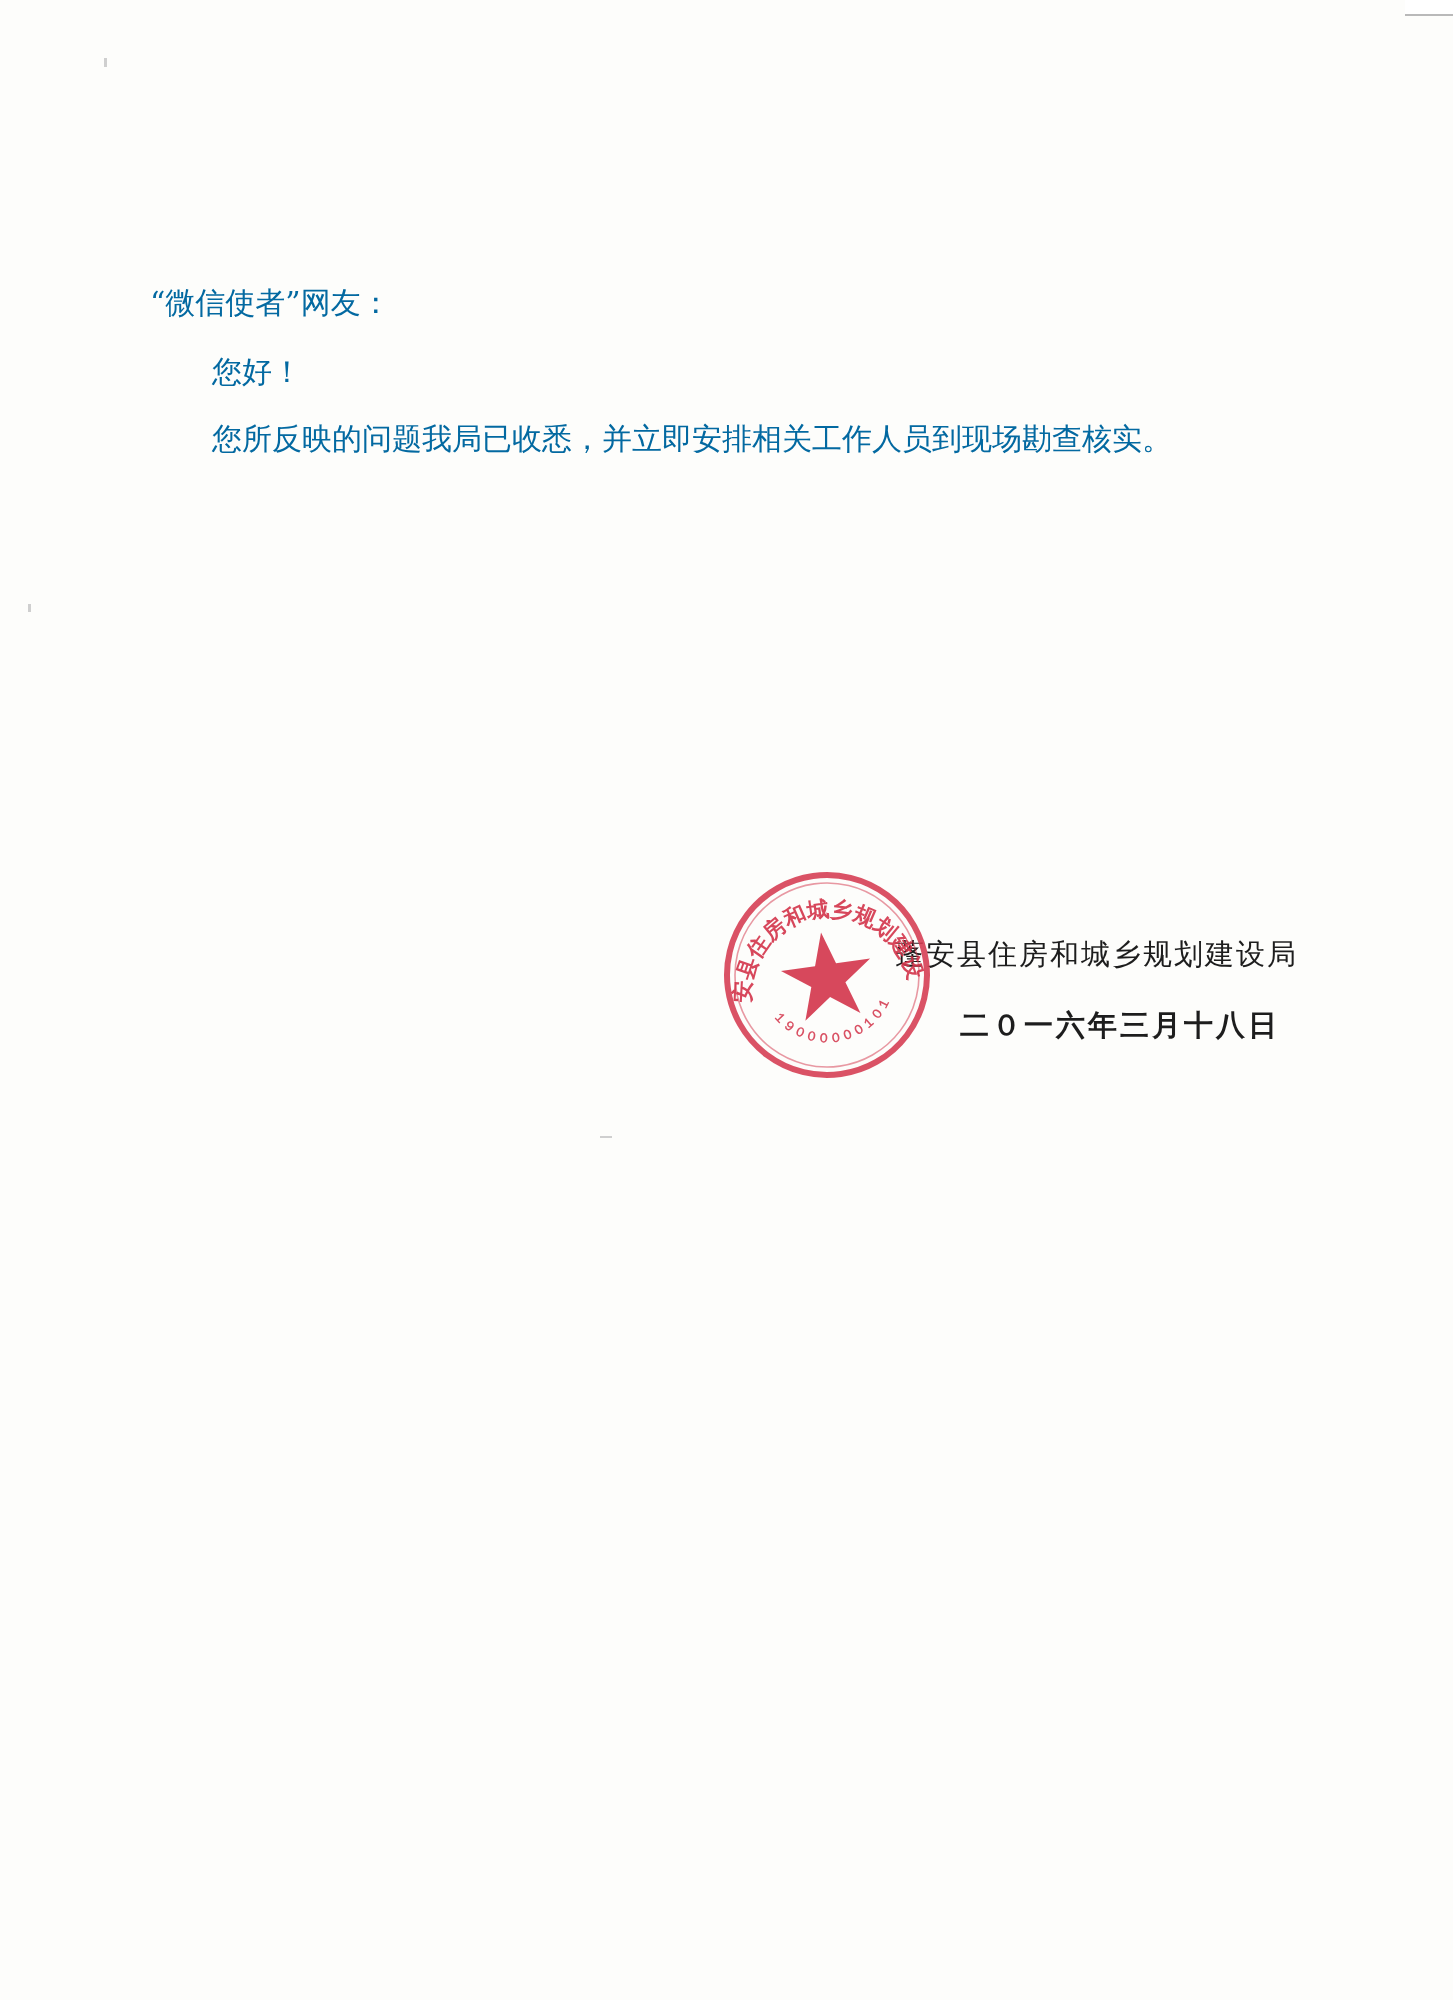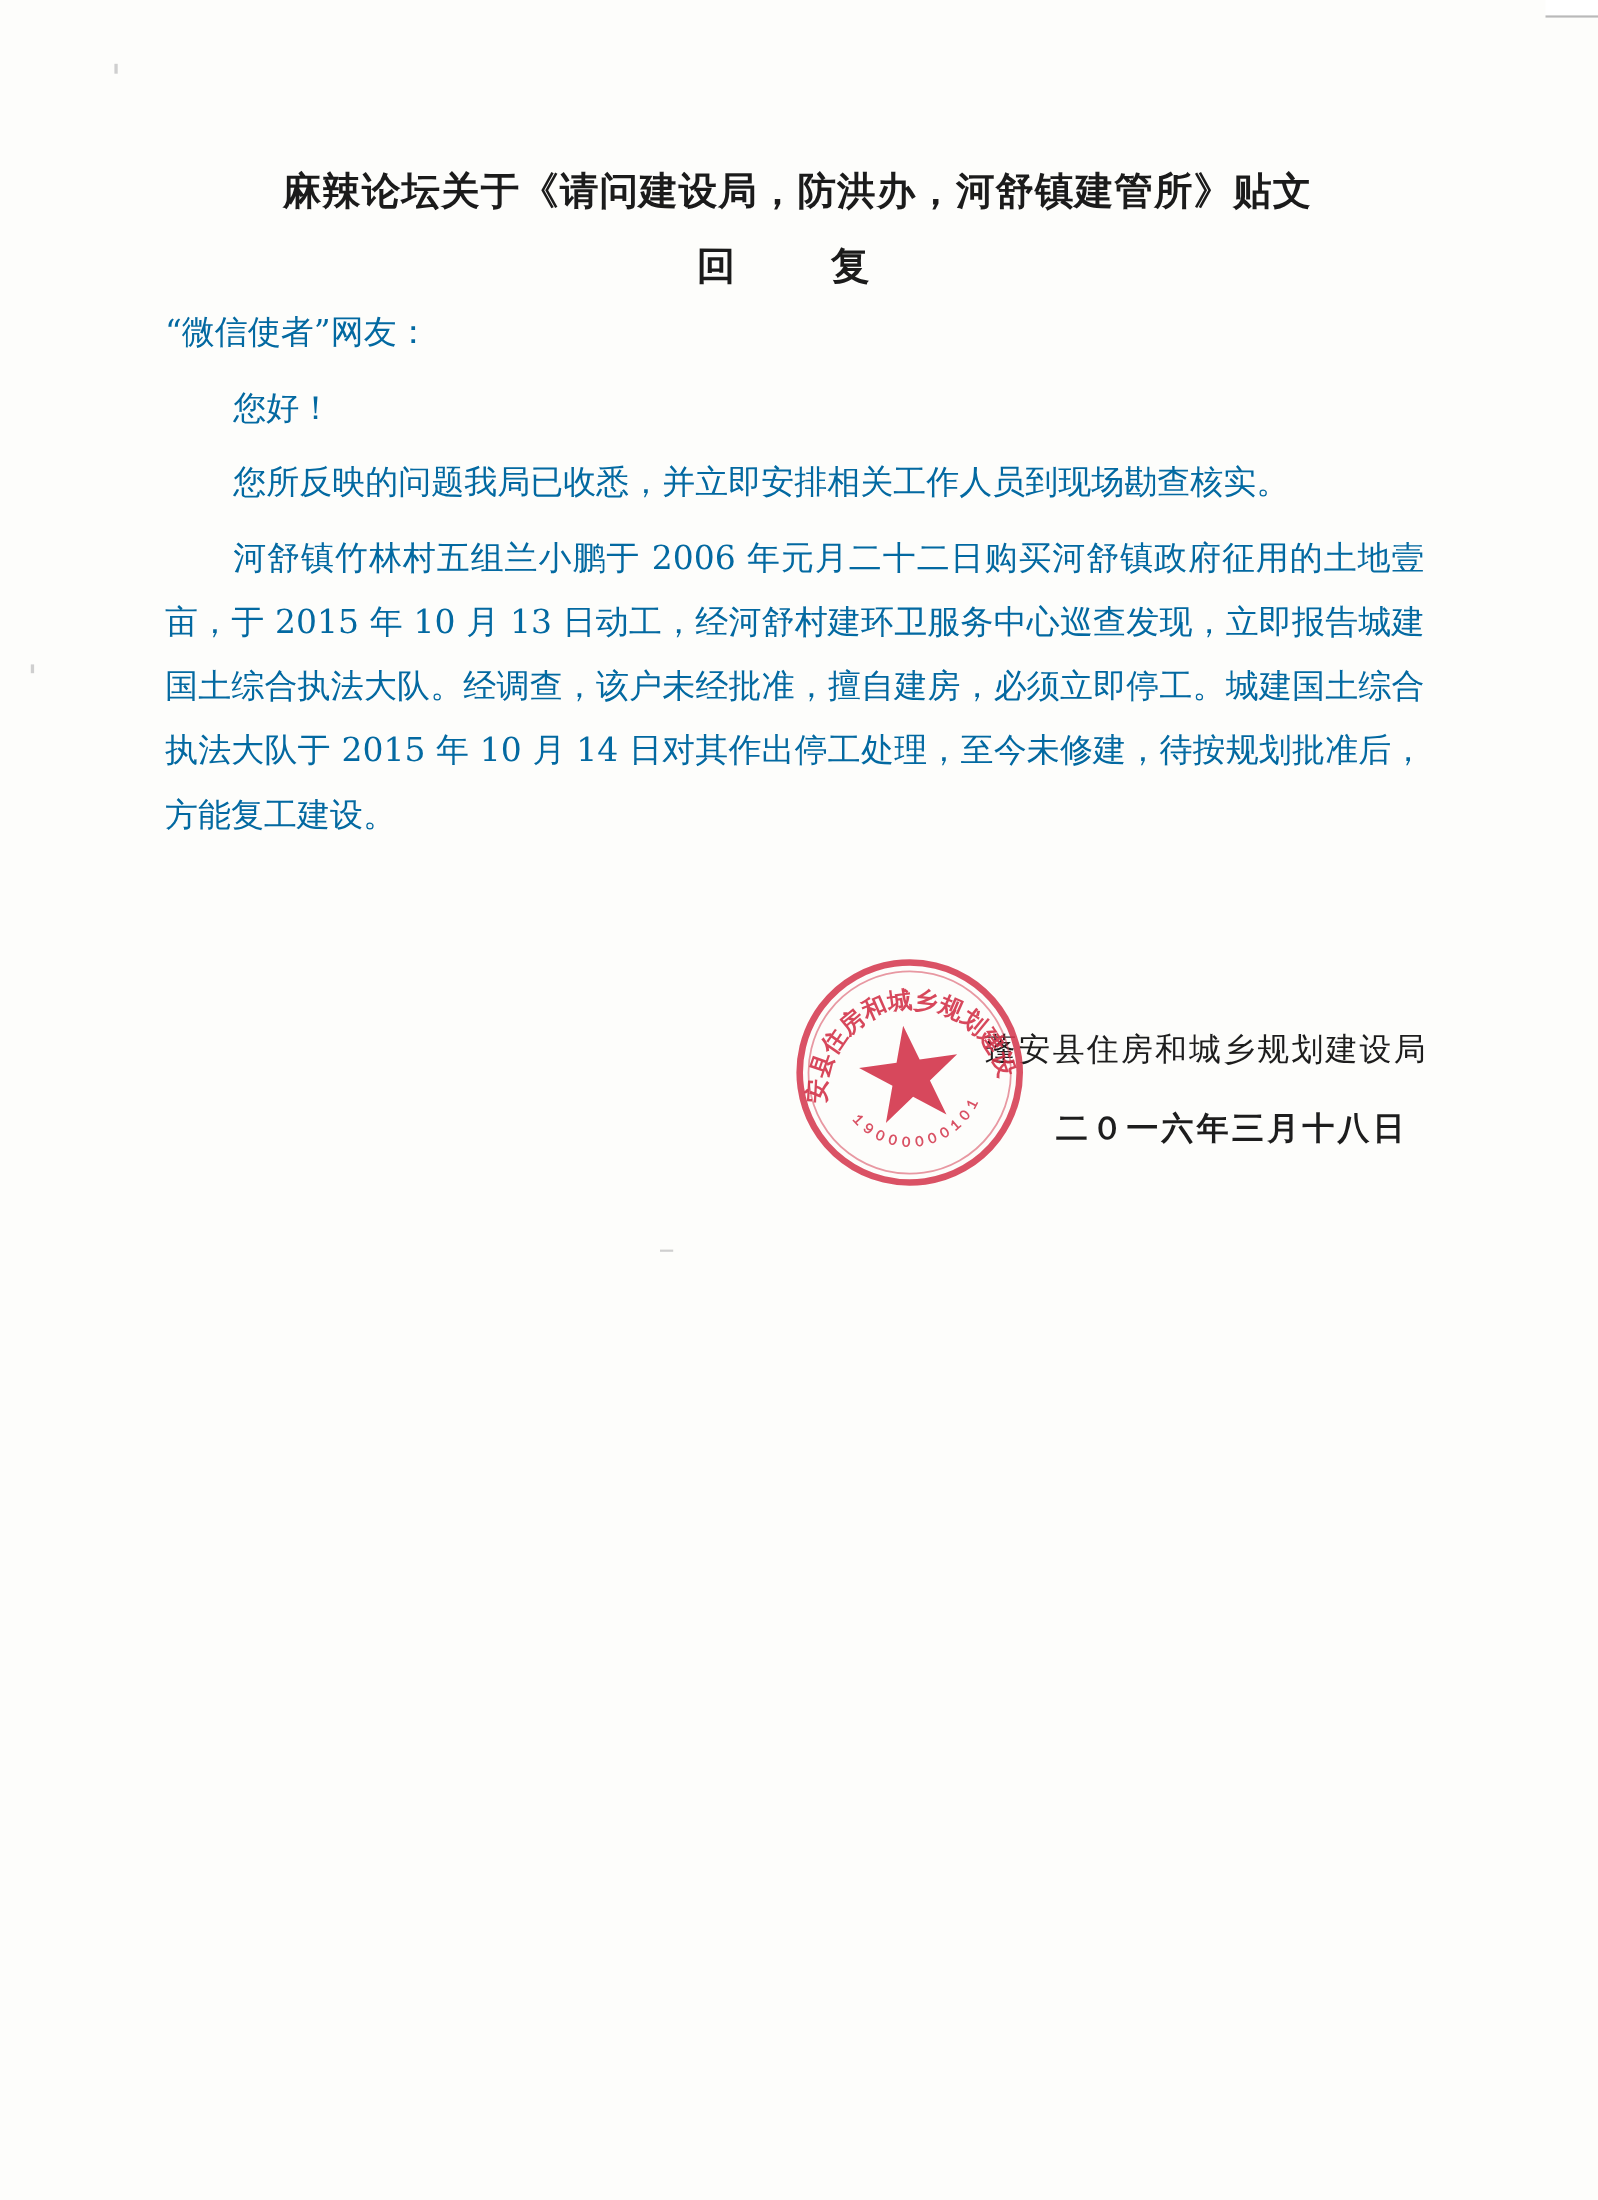--- a/index.html
+++ b/index.html
@@ -131,30 +131,25 @@
 
 <div class="page">
 
   <div class="scan-edge-top"></div>
   <div class="scan-speck" style="left:104px;top:58px;width:3px;height:9px;"></div>
   <div class="scan-speck" style="left:28px;top:604px;width:3px;height:8px;"></div>
   <div class="scan-speck" style="left:600px;top:1136px;width:12px;height:2px;"></div>
 
   <div class="doc">
 
-    <div class="title-block">
-      <div class="title-line1">麻辣论坛关于《请问建设局，防洪办，河舒镇建管所》贴文</div>
-      <div class="title-line2">回　复</div>
-    </div>
 
     <div class="body-block">
       <p class="salutation">“微信使者”网友：</p>
       <p class="greeting">您好！</p>
       <p class="para">您所反映的问题我局已收悉，并立即安排相关工作人员到现场勘查核实。</p>
-      <p class="para">河舒镇竹林村五组兰小鹏于 2006 年元月二十二日购买河舒镇政府征用的土地壹亩，于 2015 年 10 月 13 日动工，经河舒村建环卫服务中心巡查发现，立即报告城建国土综合执法大队。经调查，该户未经批准，擅自建房，必须立即停工。城建国土综合执法大队于 2015 年 10 月 14 日对其作出停工处理，至今未修建，待按规划批准后，方能复工建设。</p>
     </div>
 
     <div class="sign-block">
       <div class="sign-org">蓬安县住房和城乡规划建设局</div>
       <div class="sign-date">二０一六年三月十八日</div>
     </div>
 
     <div class="seal">
       <svg viewBox="0 0 218 218" width="218" height="218" aria-hidden="true">
         <defs>

